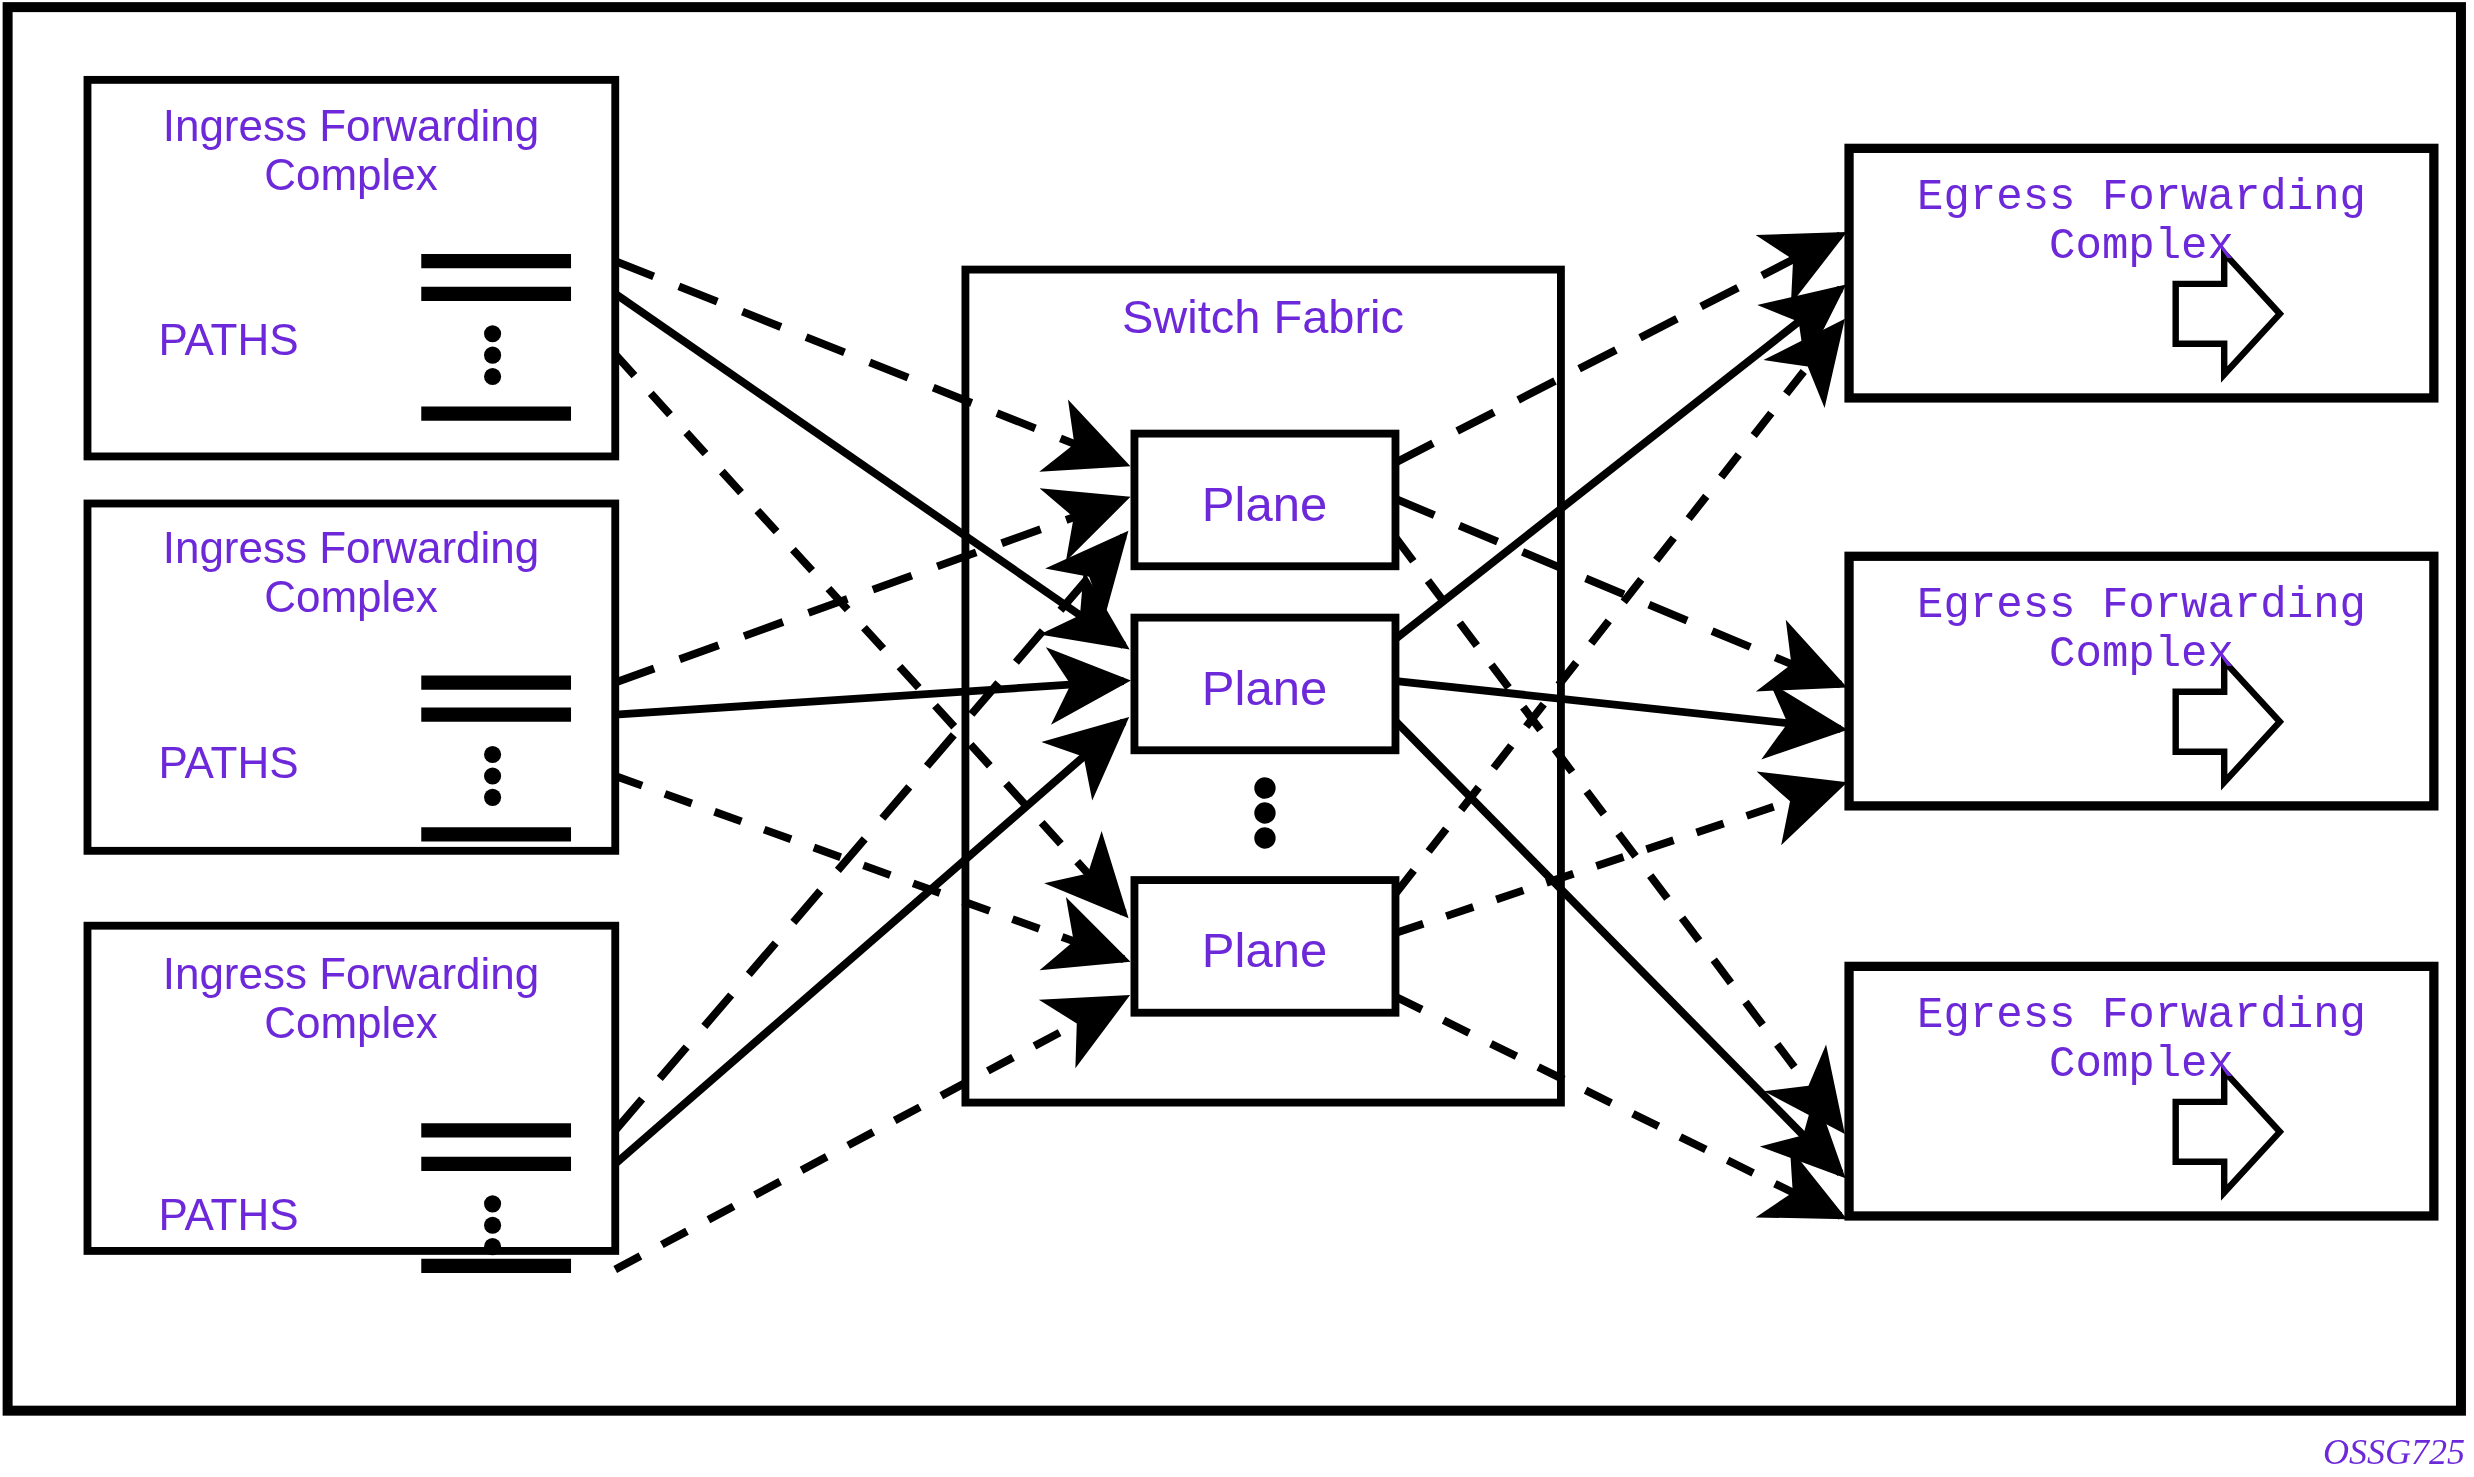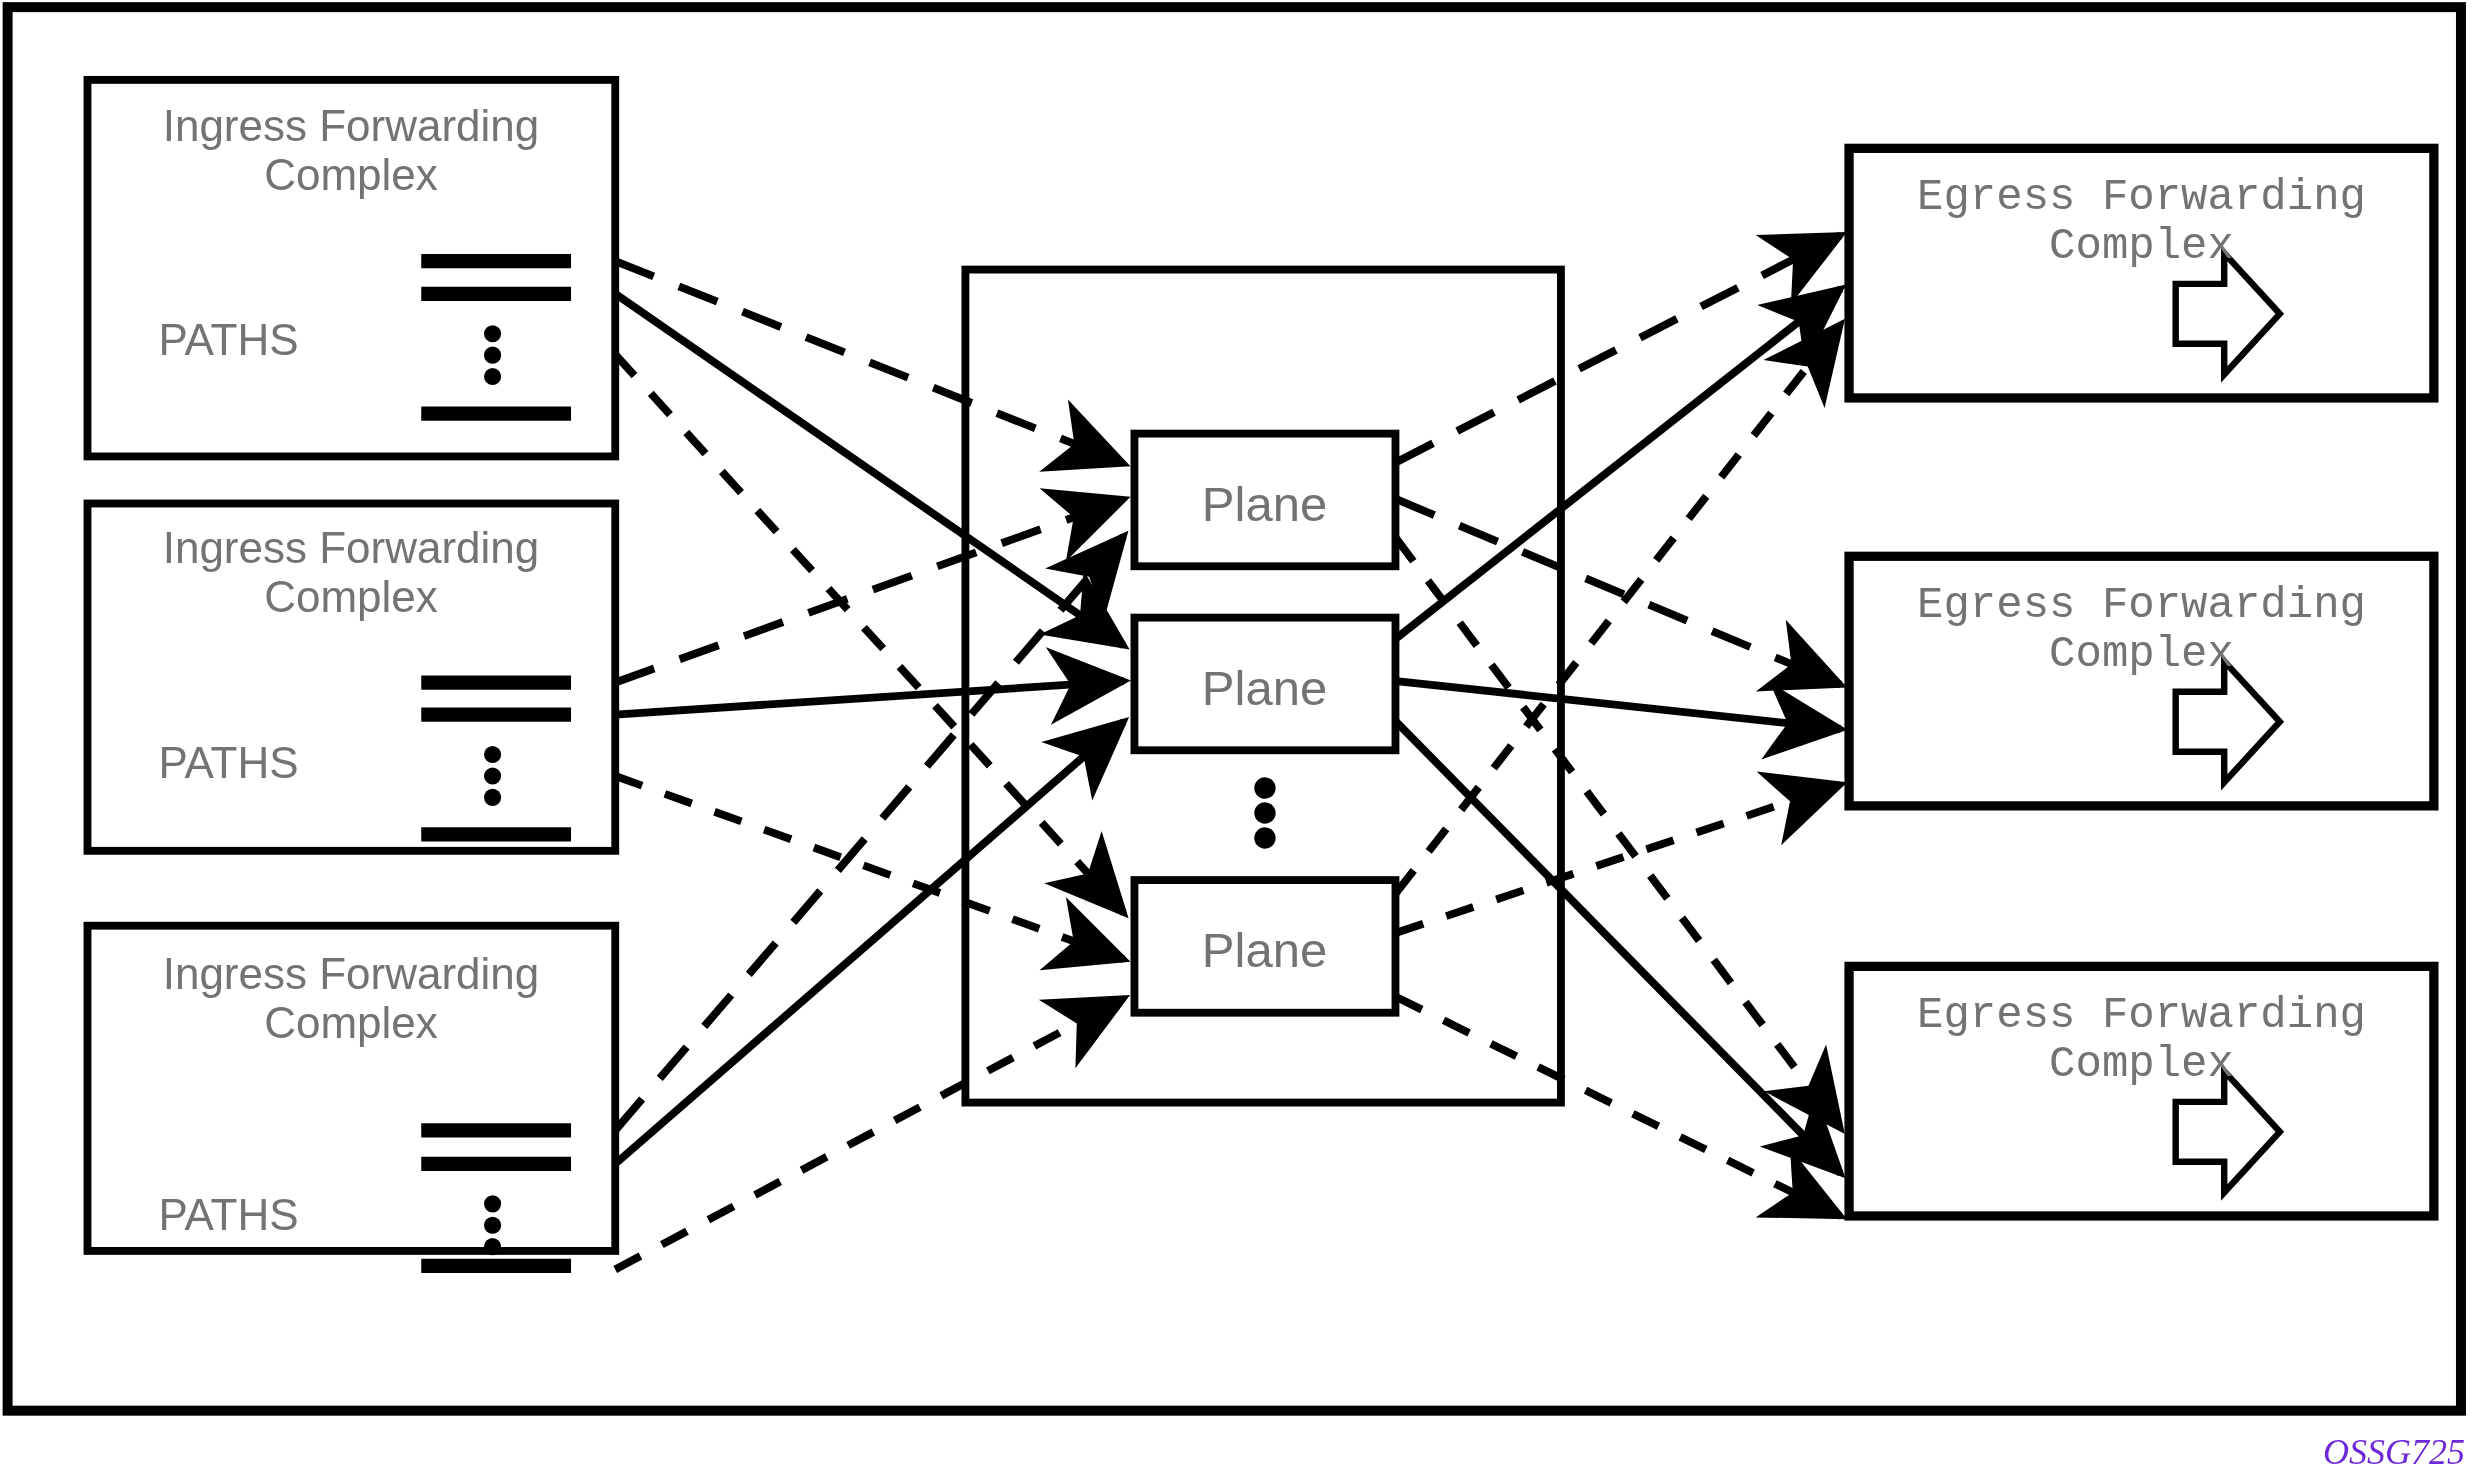--- a/index.html
+++ b/index.html
@@ -22,21 +22,21 @@
   #diagram-svg {
     position: absolute;
     left: 0;
     top: 0;
     width: 2475px;
     height: 1477px;
   }
   .boxlabel {
     position: absolute;
     text-align: center;
-    color: #737373;
+    color: #6d28d9;
     font-family: "Liberation Sans", sans-serif;
     line-height: 1.12;
     white-space: pre-line;
     pointer-events: none;
   }
   .ifc-title {
     font-size: 44px;
   }
   .paths-label {
     font-size: 44px;
@@ -178,20 +178,21 @@
   <div class="boxlabel paths-label" style="left:107px; top:315px; width:243px;">PATHS</div>
 
   <div class="boxlabel ifc-title" style="left:100px; top:523px; width:502px;">Ingress Forwarding
 Complex</div>
   <div class="boxlabel paths-label" style="left:107px; top:738px; width:243px;">PATHS</div>
 
   <div class="boxlabel ifc-title" style="left:100px; top:949px; width:502px;">Ingress Forwarding
 Complex</div>
   <div class="boxlabel paths-label" style="left:107px; top:1190px; width:243px;">PATHS</div>
 
+  <div class="boxlabel fabric-title" style="left:970px; top:291px; width:586px;">Switch Fabric</div>
 
   <div class="boxlabel plane-label" style="left:1134px; top:477px; width:261px;">Plane</div>
   <div class="boxlabel plane-label" style="left:1134px; top:661px; width:261px;">Plane</div>
   <div class="boxlabel plane-label" style="left:1134px; top:923px; width:261px;">Plane</div>
 
   <div class="boxlabel efc-title" style="left:1862px; top:173px; width:559px;">Egress Forwarding
 Complex</div>
   <div class="boxlabel efc-title" style="left:1862px; top:581px; width:559px;">Egress Forwarding
 Complex</div>
   <div class="boxlabel efc-title" style="left:1862px; top:991px; width:559px;">Egress Forwarding

